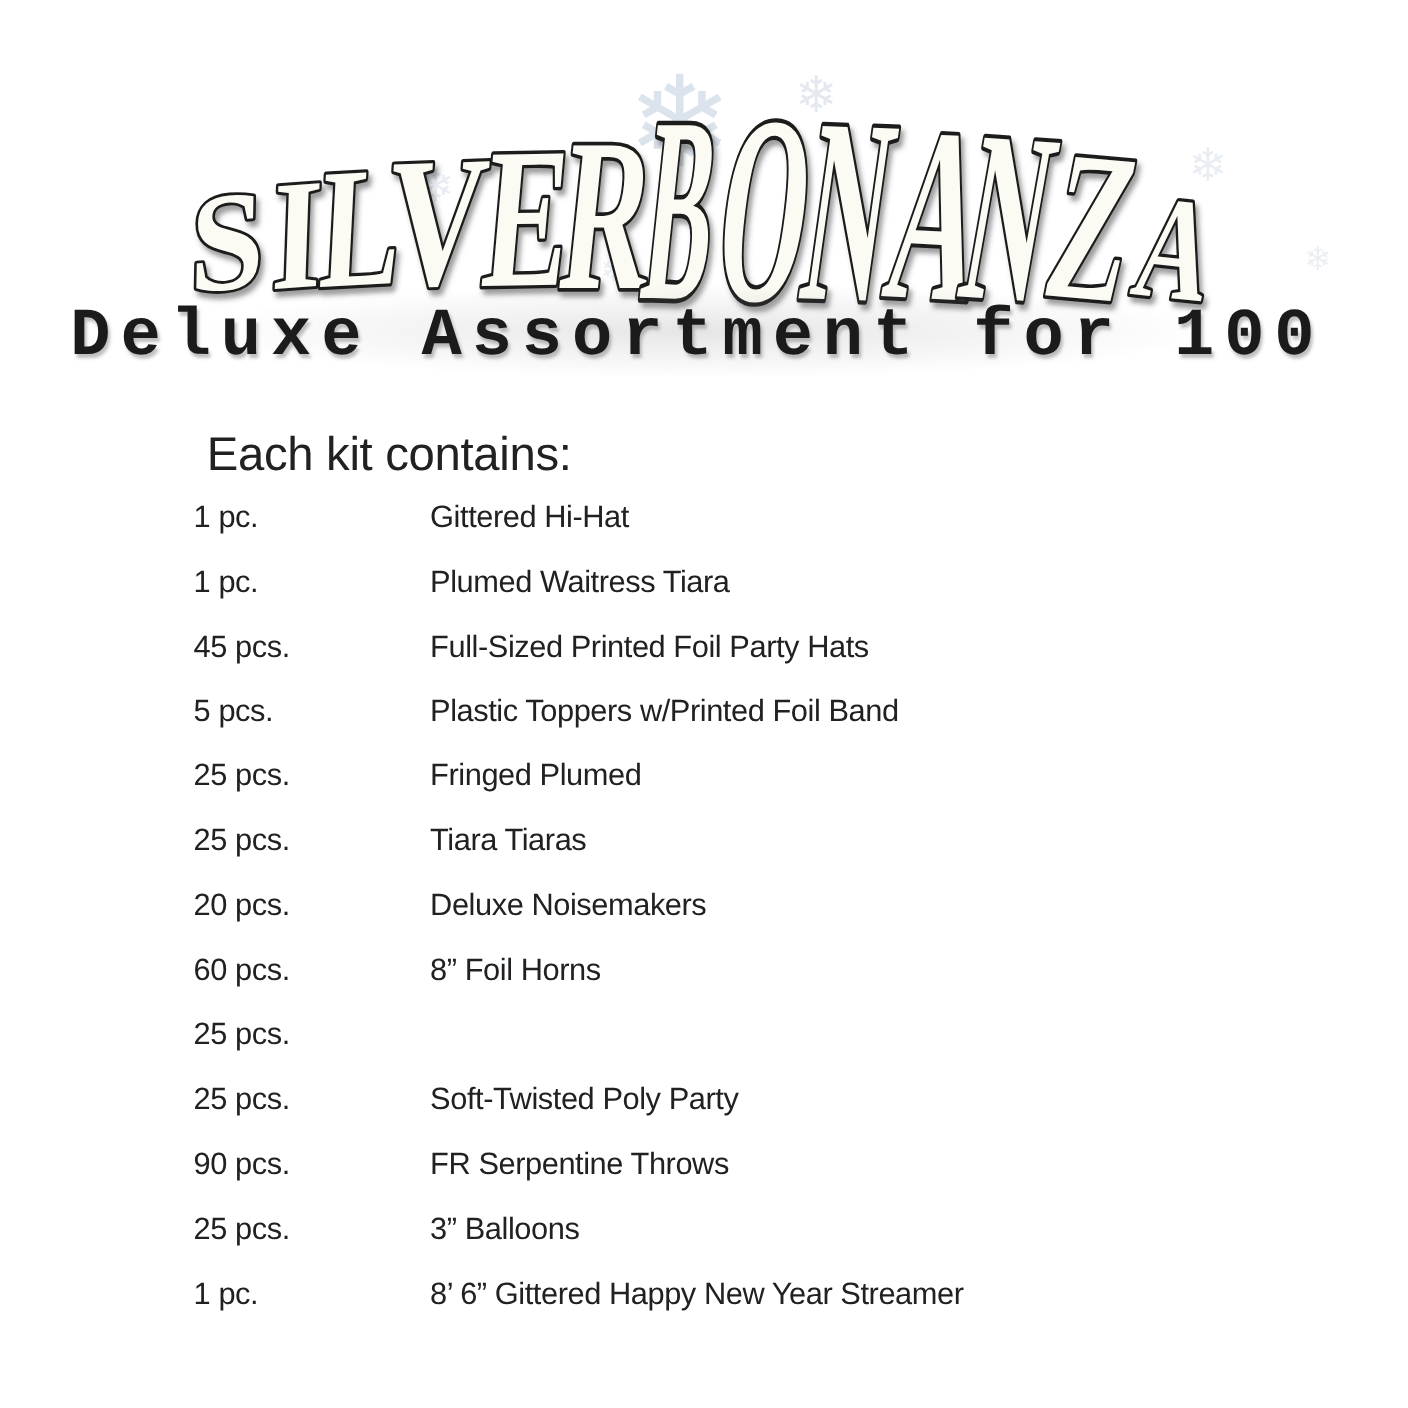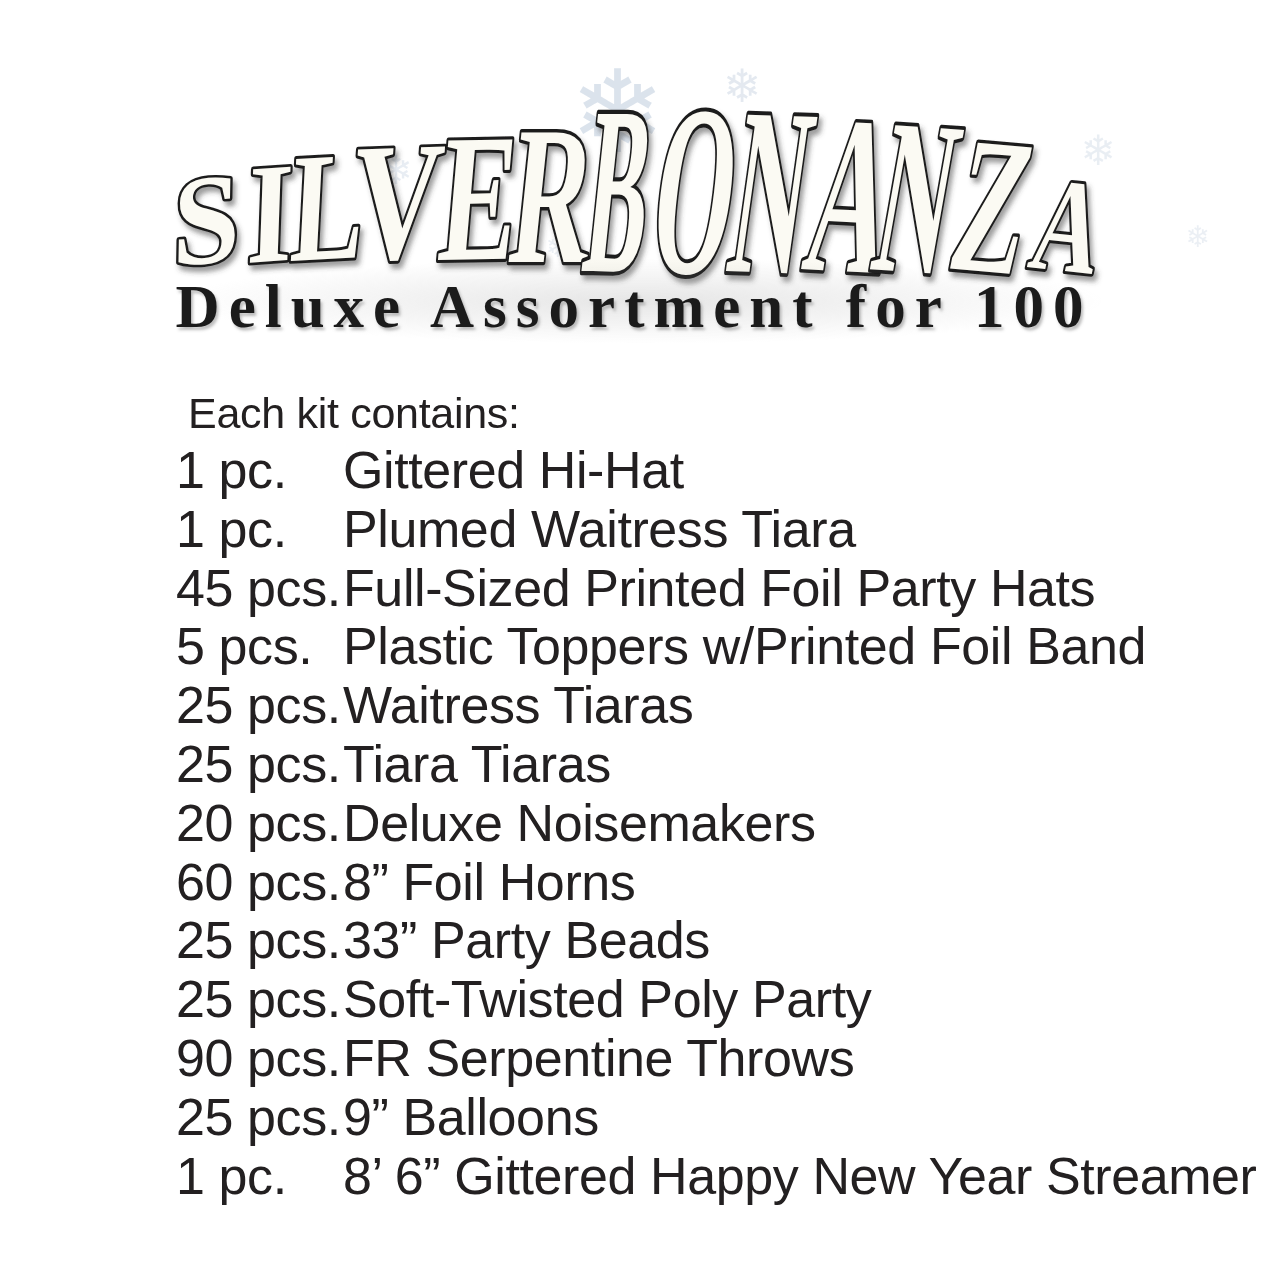--- a/index.html
+++ b/index.html
@@ -37,21 +37,21 @@
     text-anchor:middle;
     dominant-baseline:central;
   }
   .subtitle-glow{
     position:absolute;left:170px;top:258px;width:940px;height:86px;
     background:radial-gradient(ellipse at center, rgba(150,150,150,.24) 0%, rgba(150,150,150,0) 70%);
   }
   .logo-subtitle{
     position:absolute;left:0;top:276px;width:1268px;
     text-align:center;
-    font-family:Liberation Serif, serif;
+    font-family:Liberation Mono, monospace;
     font-weight:700;
     font-size:61px;
     letter-spacing:9px;
     line-height:1;
     color:var(--subtitle-text);
     text-shadow:2px 3px 3px rgba(110,110,110,.45);
     white-space:nowrap;
   }
 
   
@@ -62,23 +62,24 @@
     line-height:1.1;
     margin-left:46px;
   }
   .kit-list{
     position:absolute;left:176px;top:441px;width:1090px;
   }
   .kit-row{
     display:flex;
     height:58.8px;
     line-height:58.8px;
-    font-size:52px;
+    font-size:28px;
     letter-spacing:-0.4px;
     white-space:nowrap;
+    gap:48px;
   }
   .kit-qty{flex:0 0 167px;}
   .kit-name{flex:0 0 auto;}
 </style>
 </head>
 <body>
 
 <div class="page">
 
   <div class="logo-wrap">
@@ -141,56 +142,55 @@
     <span class="kit-name">Full-Sized Printed Foil Party Hats</span>
   </div>
 
   <div class="kit-row">
     <span class="kit-qty">5 pcs.</span>
     <span class="kit-name">Plastic Toppers w/Printed Foil Band</span>
   </div>
 
   <div class="kit-row">
     <span class="kit-qty">25 pcs.</span>
-    <span class="kit-name">Waitress Tiaras</span>
+    <span class="kit-name">Fringed Plumed</span>
   </div>
 
   <div class="kit-row">
     <span class="kit-qty">25 pcs.</span>
     <span class="kit-name">Tiara Tiaras</span>
   </div>
 
   <div class="kit-row">
     <span class="kit-qty">20 pcs.</span>
     <span class="kit-name">Deluxe Noisemakers</span>
   </div>
 
   <div class="kit-row">
     <span class="kit-qty">60 pcs.</span>
     <span class="kit-name">8” Foil Horns</span>
   </div>
 
   <div class="kit-row">
     <span class="kit-qty">25 pcs.</span>
-    <span class="kit-name">33” Party Beads</span>
   </div>
 
   <div class="kit-row">
     <span class="kit-qty">25 pcs.</span>
     <span class="kit-name">Soft-Twisted Poly Party</span>
   </div>
 
   <div class="kit-row">
     <span class="kit-qty">90 pcs.</span>
     <span class="kit-name">FR Serpentine Throws</span>
   </div>
 
   <div class="kit-row">
     <span class="kit-qty">25 pcs.</span>
-    <span class="kit-name">9” Balloons</span>
+    <span class="kit-name">3” Balloons</span>
   </div>
 
   <div class="kit-row">
     <span class="kit-qty">1 pc.</span>
     <span class="kit-name">8’ 6” Gittered Happy New Year Streamer</span>
   </div>
 </div>
 
 </div>
 

